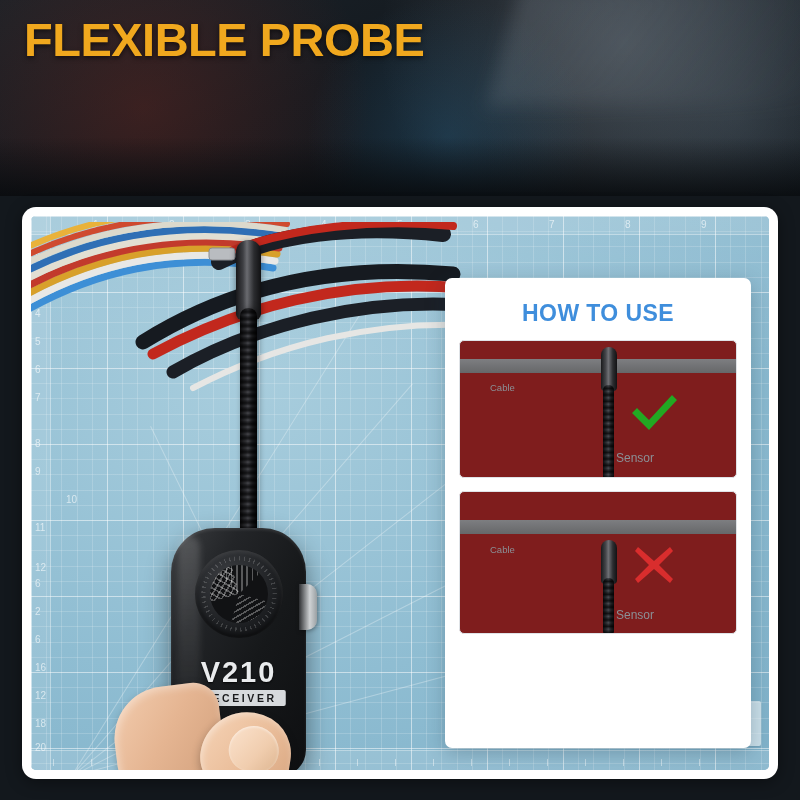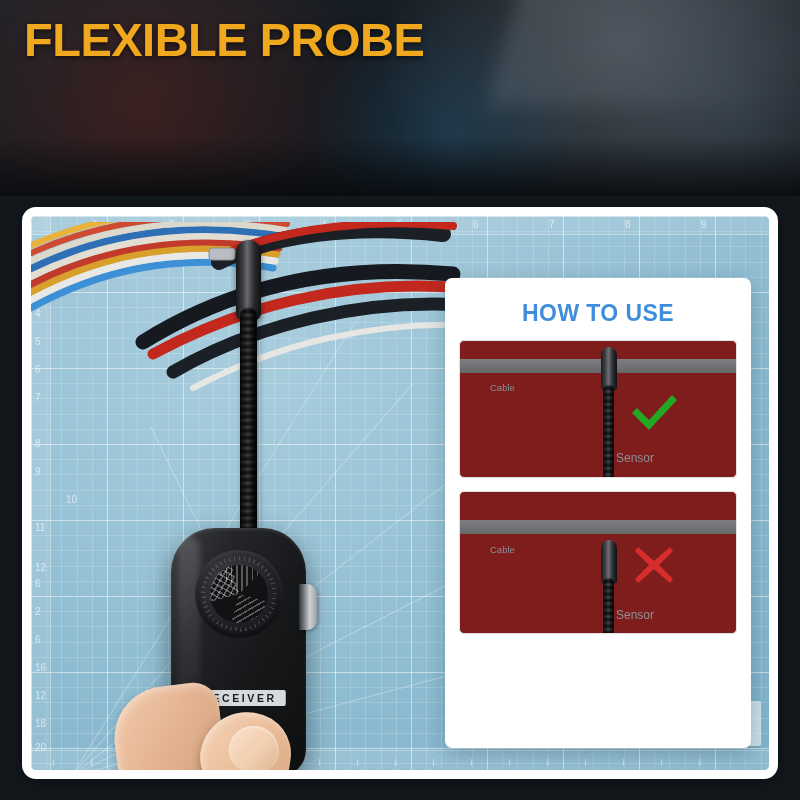--- a/index.html
+++ b/index.html
@@ -414,20 +414,21 @@
     <div class="device">
       <div class="speaker">
         <div class="dots"></div>
         <div class="mesh">
           <i class="s1"></i>
             <i class="s2"></i>
             <i class="s3"></i>
             <i class="s4"></i>
         </div>
       </div>
+      <div class="dev-logo">V210</div>
       <div class="dev-sublogo">RECEIVER</div>
       <div class="dev-btn"></div>
     </div>
     <div class="dev-side"></div>
 
     <div class="hand">
       <div class="palm"></div>
       <div class="thumb"></div>
       <div class="nail"></div>
     </div>

